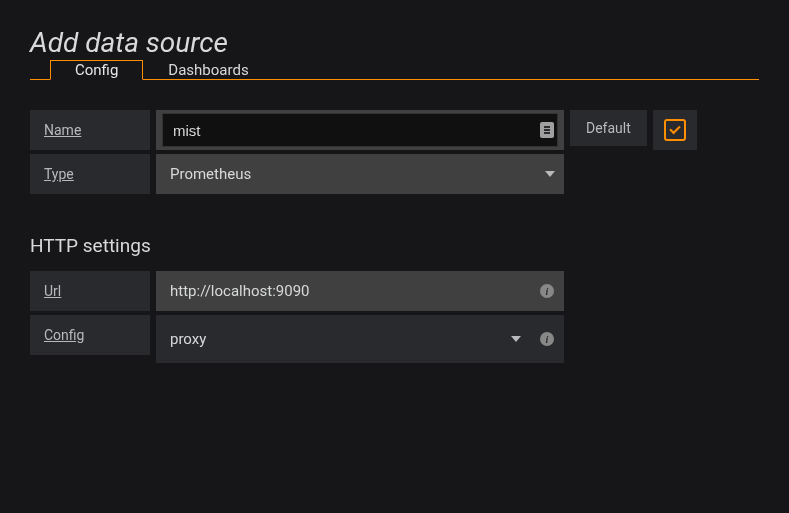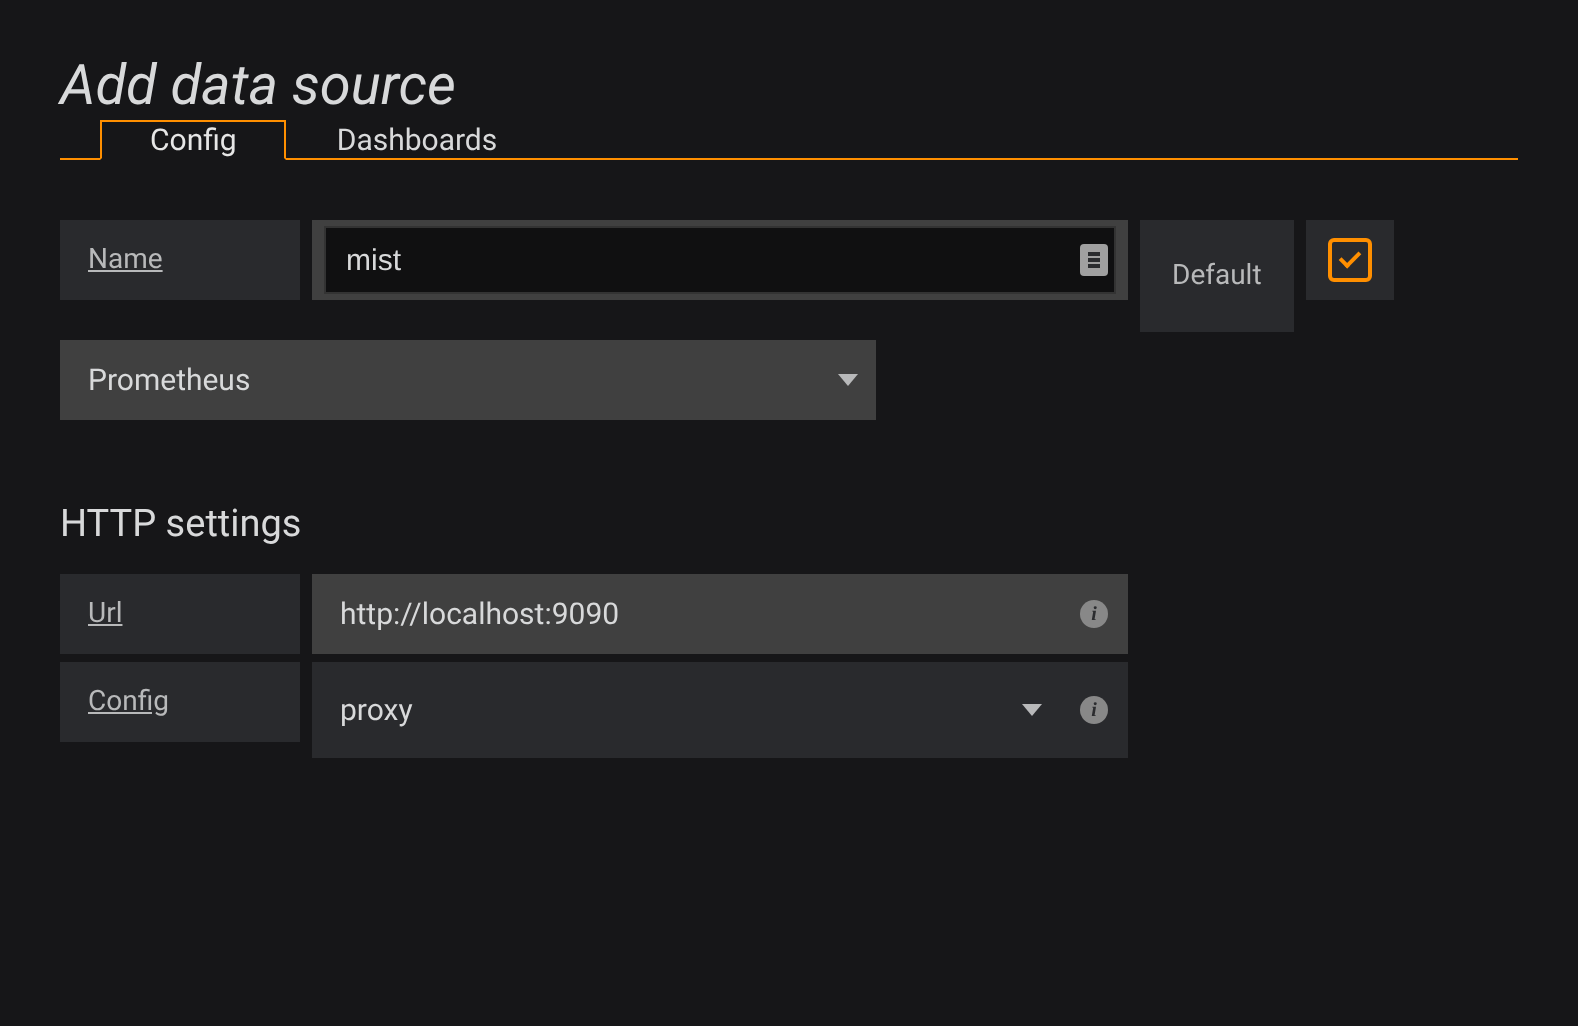--- a/index.html
+++ b/index.html
@@ -92,21 +92,21 @@
     justify-content:center;
   }
   .chevron-down {
     width: 0; height: 0;
     border-left: 5px solid transparent;
     border-right: 5px solid transparent;
     border-top: 6px solid #b8b9ba;
   }
   .default-label-cell {
     background: #292a2d;
-    height: 56px;
+    height: 36px;
     display: flex;
     align-items: center;
     padding: 0 16px;
     font-size: 14px;
     color: #b8b9ba;
   }
   .checkbox-cell {
     background: #292a2d;
     height: 40px;
     width: 44px;
@@ -197,20 +197,21 @@
   </div>
   <div class="default-label-cell">Default</div>
   <div class="checkbox-cell">
     <div class="checkbox">
       <div class="checkmark"></div>
     </div>
   </div>
 </div>
 
 <div class="form-row">
+  <div class="label-cell">Type</div>
   <div class="input-cell input-mid">
     <span class="input-text-static">Prometheus</span>
     <span class="chevron-wrap">
         <span class="chevron-down"></span>
       </span>
   </div>
 </div>
 
 <div class="section-header">HTTP settings</div>
 

